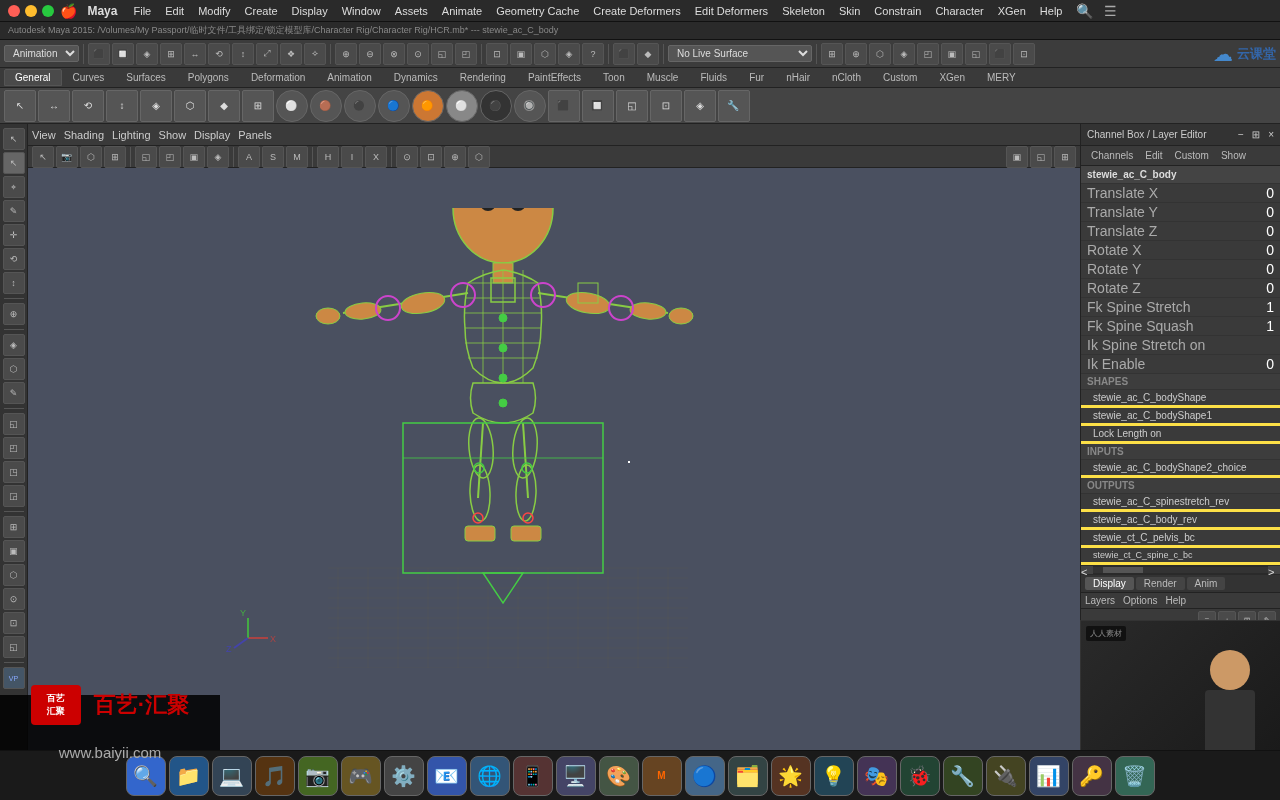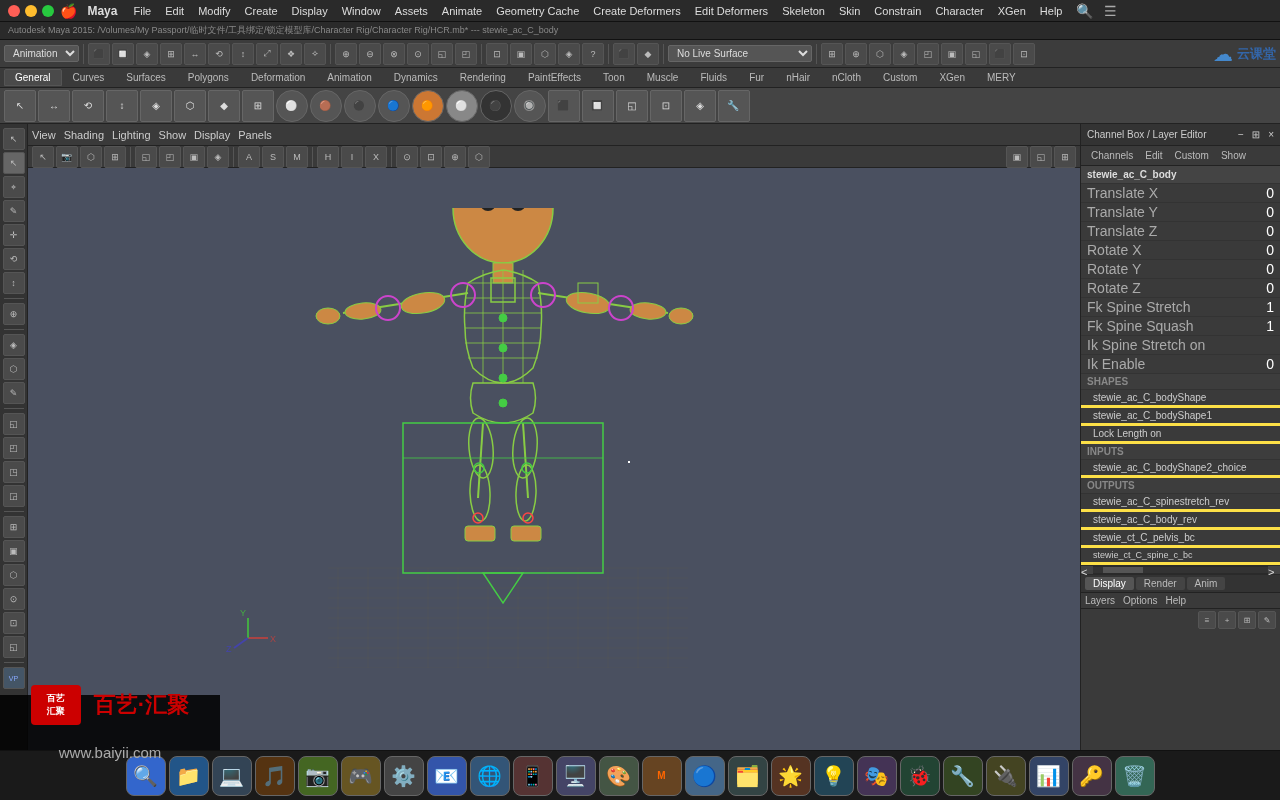--- a/index.html
+++ b/index.html
@@ -867,20 +867,32 @@
   </div>
 
   <div style="position:absolute; bottom:50px; left:0; width:220px; height:55px; background:rgba(0,0,0,0.85); display:flex; flex-direction:column; align-items:center; justify-content:center; z-index:100;">
     <div style="display:flex; align-items:center; gap:13px;justify-content:center;">
       <div style="width:50px; height:40px; background:#cc0000; display:flex; align-items:center; justify-content:center; border-radius:4px; font-size:9px; color:#fff; font-weight:bold;">百艺<br>汇聚</div>
       <div style="font-size:22px; font-weight:bold; color:#cc0000;">百艺·汇聚</div>
     </div>
     <div style="font-size:15px; color:#aaa; margin-top:19px;">www.baiyii.com</div>
   </div>
 
+  <div id="video-thumb" style="position:absolute; bottom:50px; right:0; width:200px; height:130px; background:#111; border-left:1px solid #333; border-top:1px solid #333; overflow:hidden;">
+
+    <div style="width:100%; height:100%; background:linear-gradient(135deg,#2a2a2a,#1a1a1a); display:flex; align-items:center; justify-content:center; position:relative;">
+
+      <div style="position:absolute; right:20px; bottom:0; width:60px; height:100px;">
+        <div style="width:40px; height:40px; border-radius:50%; background:#cc9966; margin:0 auto;"></div>
+        <div style="width:50px; height:60px; background:#333; margin:0 auto; border-radius:4px 4px 0 0;"></div>
+      </div>
+
+      <div style="position:absolute; left:5px; top:5px; background:#111; padding:2px 4px; border-radius:2px; font-size:8px; color:#888;">人人素材</div>
+    </div>
+  </div>
 
   <div id="dock" style="position:absolute; bottom:0; left:0; right:0; height:50px; background:#1a1a1a; border-top:1px solid #111; display:flex; align-items:center; justify-content:center; gap:3px; padding:4px;">
     <div class="dock-icon" style="background:#3366cc;">🔍</div>
     <div class="dock-icon" style="background:#225588;">📁</div>
     <div class="dock-icon" style="background:#334455;">💻</div>
     <div class="dock-icon" style="background:#553311;">🎵</div>
     <div class="dock-icon" style="background:#446622;">📷</div>
     <div class="dock-icon" style="background:#665522;">🎮</div>
     <div class="dock-icon" style="background:#444444;">⚙️</div>
     <div class="dock-icon" style="background:#3355aa;">📧</div>

